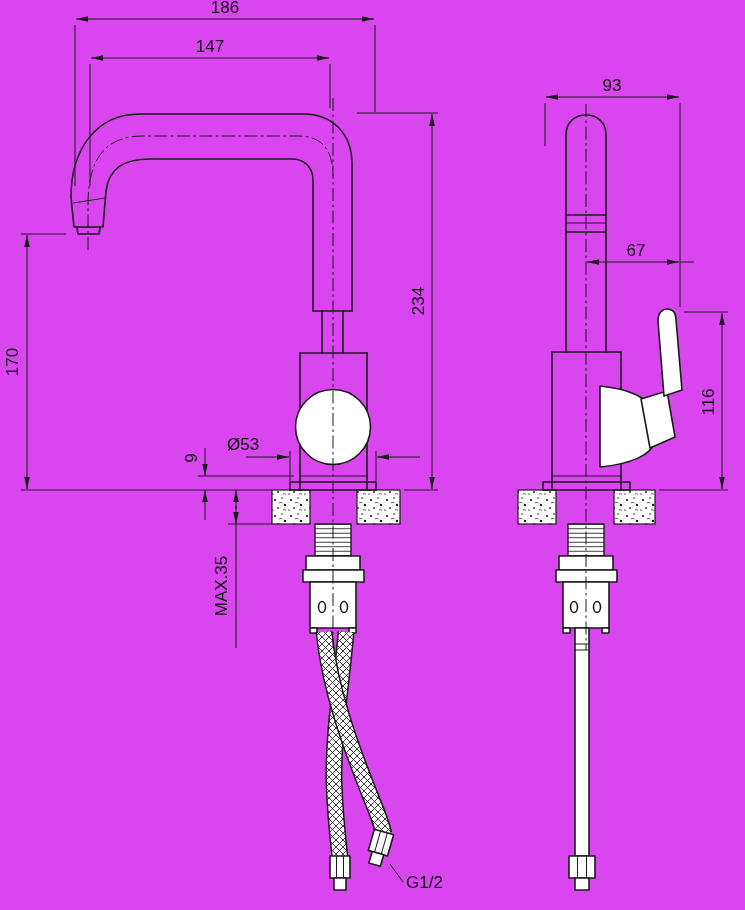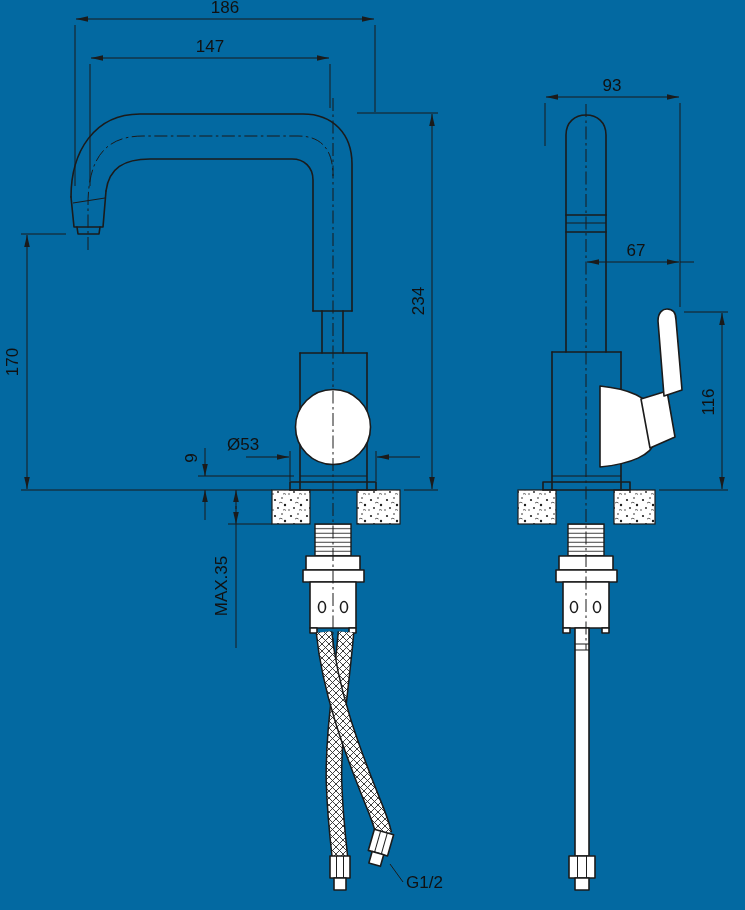--- a/index.html
+++ b/index.html
@@ -1,16 +1,16 @@
 <!DOCTYPE html>
 <html><head>
 <meta charset="utf-8">
 <style>
   html,body{margin:0;padding:0;background:#ffffff;}
-  .canvas{width:745px;height:910px;position:relative;background:#0369a1;overflow:hidden;text-align:right;}
+  .canvas{width:745px;height:910px;position:relative;background:#d946ef;overflow:hidden;text-align:right;}
   svg{display:block;}
   .ol{stroke:#1b1b1b;stroke-width:1.6;fill:none;stroke-linejoin:round;stroke-linecap:round;}
   .olf{stroke:#1b1b1b;stroke-width:1.6;fill:#ffffff;stroke-linejoin:round;}
   .thin{stroke:#1b1b1b;stroke-width:1;fill:none;}
   .dim{stroke:#1b1b1b;stroke-width:1;fill:none;}
   .cl{stroke:#1b1b1b;stroke-width:1;fill:none;stroke-dasharray:13 3.5 2.5 3.5;}
   .granite{fill:url(#granite);stroke:#1b1b1b;stroke-width:1.2;}
   .threads{fill:url(#threads);stroke:#1b1b1b;stroke-width:1.4;}
   .braidcase{stroke:#1b1b1b;stroke-width:17;fill:none;stroke-linecap:butt;}
   .braid{stroke:url(#braid);stroke-width:14;fill:none;stroke-linecap:butt;}

